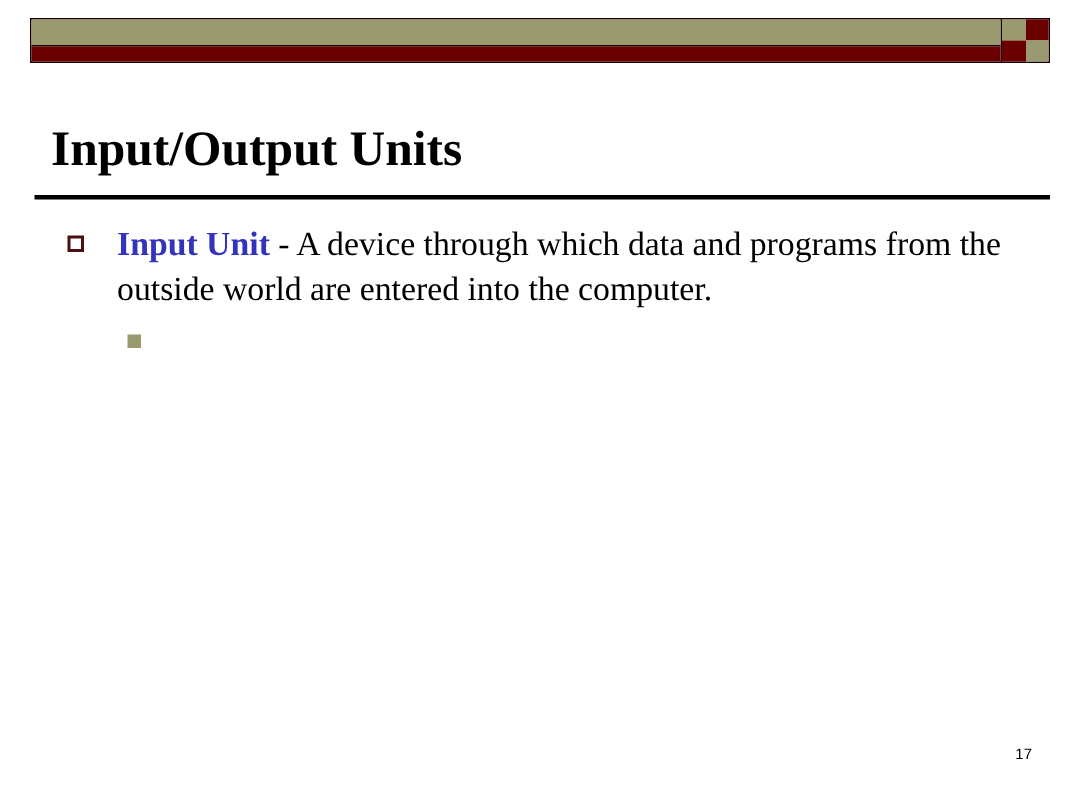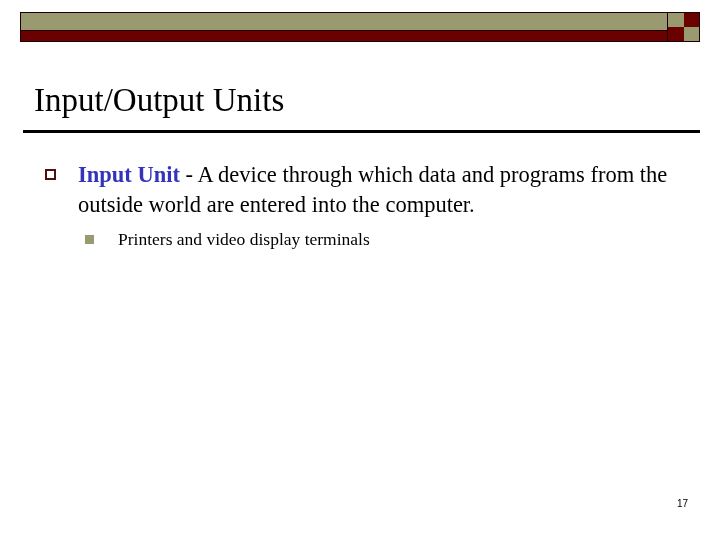--- a/index.html
+++ b/index.html
@@ -57,21 +57,21 @@
 
   
   .title {
     position: absolute;
     left: 34px;
     top: 80px;
     width: 660px;
     font-size: 33px;
     line-height: 40px;
     color: #000000;
-    font-weight: normal;
+    font-weight: bold;
     letter-spacing: 0px;
     white-space: nowrap;
   }
   .title-rule {
     position: absolute;
     left: 23px;
     top: 130px;
     width: 677px;
     height: 3px;
     background: #000000;
@@ -82,21 +82,21 @@
     position: absolute;
     left: 0px;
     top: 148px;
     width: 720px;
   }
 
   .bullet-l1 {
     position: relative;
     padding-left: 78px;
     padding-right: 35px;
-    margin: 12px 0 2px 0;
+    margin: 0 0 2px 0;
     font-size: 22.5px;
     line-height: 30px;
     color: #000000;
     text-align: left;
   }
   .bullet-l1 .marker {
     position: absolute;
     left: 45px;
     top: 9px;
     width: 11px;
@@ -160,18 +160,17 @@
 
 <div class="content">
 
   <div class="bullet-l1">
     <span class="marker"></span>
     <span class="lead">Input Unit</span><span class="body"> - A device through which data and programs from the outside world are entered into the computer.</span>
   </div>
 
   <div class="bullet-l2">
     <span class="marker"></span>
-    <span>Printers and video display terminals</span>
   </div>
 
 </div>
 
 <div class="slide-number">17</div>
 
 </body></html>

